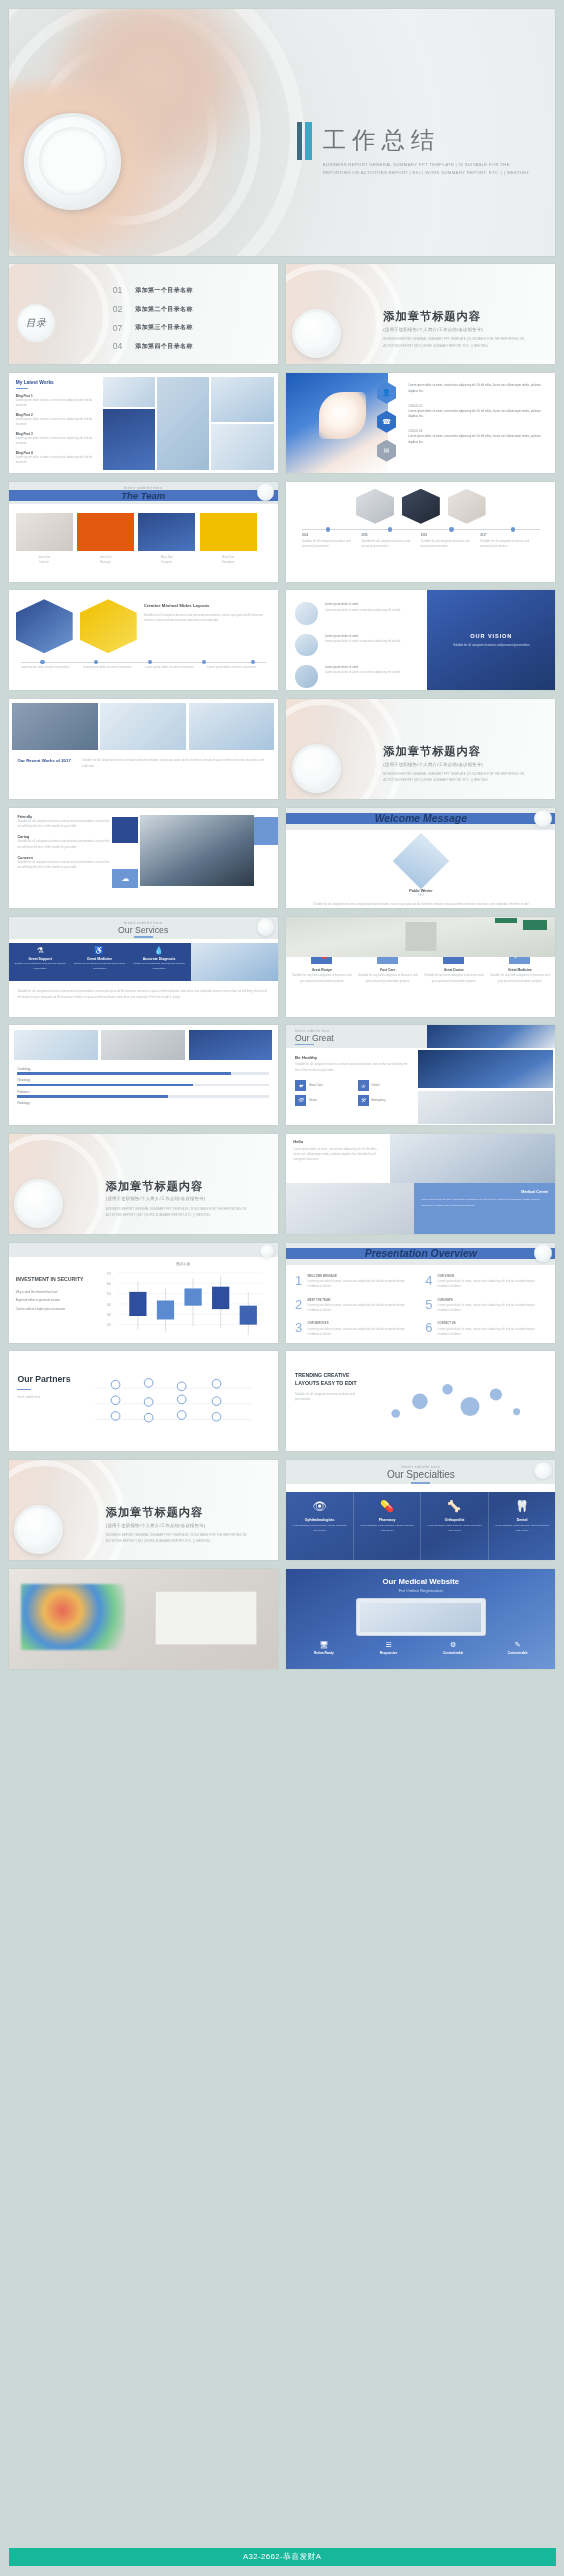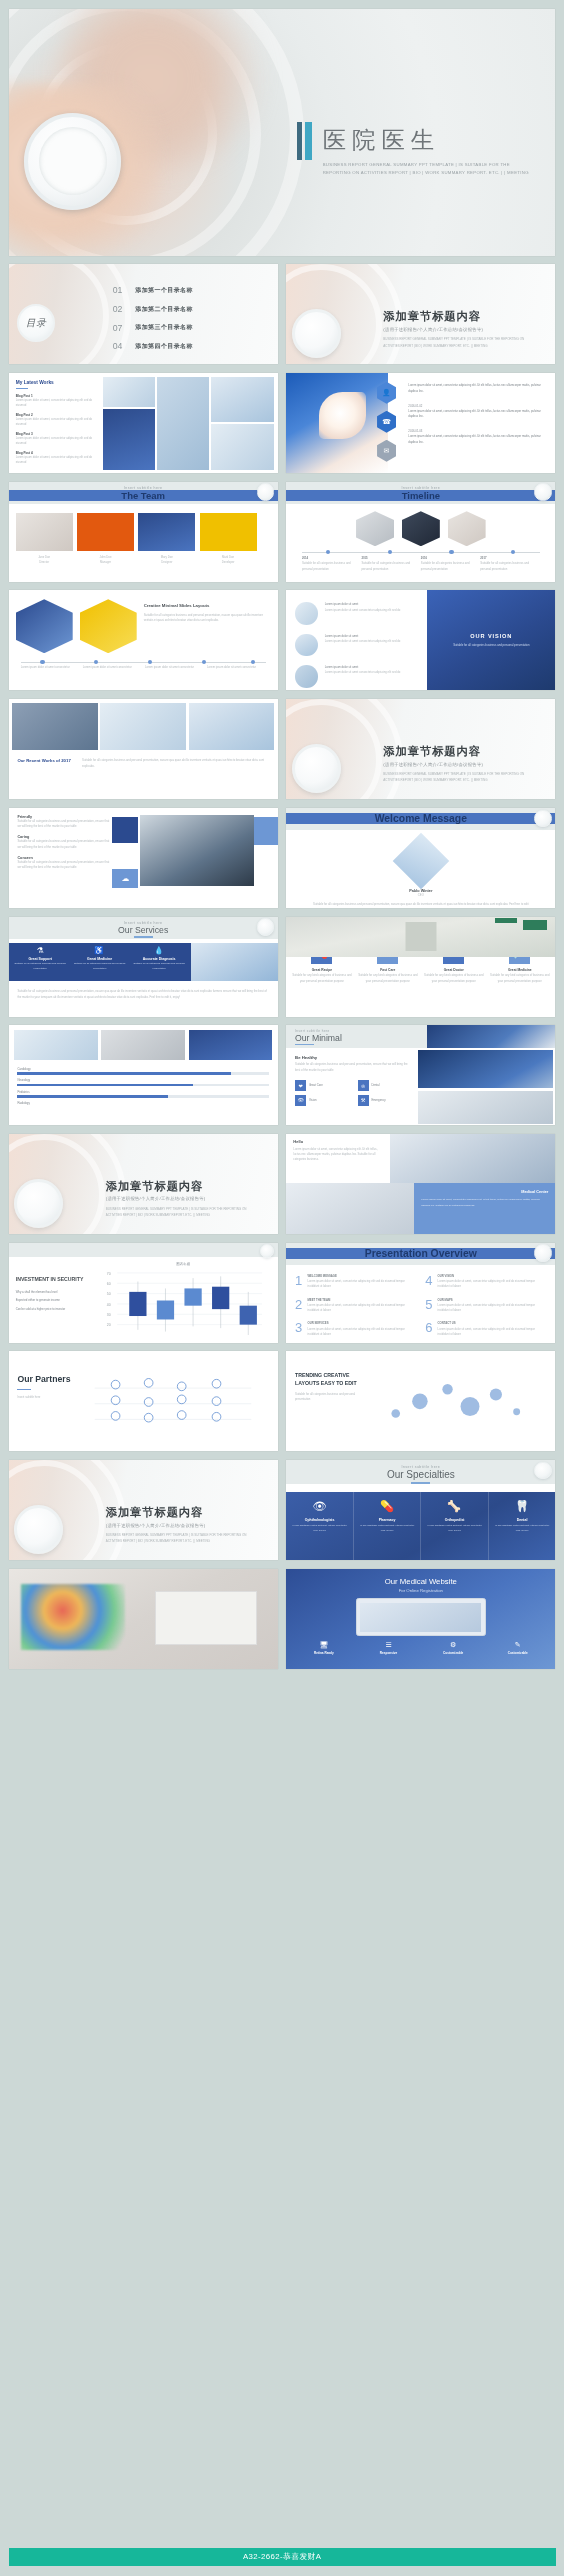--- a/index.html
+++ b/index.html
@@ -113,21 +113,21 @@
   .imgA { background:linear-gradient(135deg,#c8d9e8,#9fbcd6); }
   .imgB { background:linear-gradient(135deg,#e4edf4,#b9cfe2); }
   .imgC { background:linear-gradient(150deg,#dfe9f2,#a8c4dd); }
   .imgD { background:linear-gradient(160deg,#2c4a8a,#4a74c0); }
   .imgE { background:linear-gradient(140deg,#8d9fb5,#5d7590); }
   .imgGrey { background:linear-gradient(140deg,#dcdfe2,#b6bcc2); }
   .imgDark { background:linear-gradient(140deg,#3e4a5c,#202836); }
   .orange { background:#e2590f; }
   .yellow { background:#f0c000; }
   .pillsA { background:linear-gradient(140deg,#e8e4e0,#cfc8c2); }
-  .blue { background:#4a74c0; }
+  .blue { background:#4a74c0;font-style:italic; }
   .blue2 { background:#6d97d4; }
   .navy { background:#2b4a8f; }
 
   .flex { display:flex; }
   .col { display:flex; flex-direction:column; }
   .grow { flex:1; }
 
   
   .tl-line { height:0.9px; background:#d2d8dc; position:relative; }
   .tl-dot { width:4.3px; height:4.3px; border-radius:50%; background:#6d97d4; position:absolute; top:-1.7px; }
@@ -151,21 +151,21 @@
       <div class="rings">
         <div class="ring r1"></div>
           <div class="ring r2"></div>
           <div class="ring r3"></div>
       </div>
       <div class="face"></div>
       <div class="hand"></div>
       <div class="scope"></div>
       <div class="tbar"></div>
       <div class="tbar2"></div>
-      <h1>医院医生</h1>
+      <h1>工作总结</h1>
       <div class="desc">
         <div>BUSINESS REPORT GENERAL SUMMARY PPT TEMPLATE  | IS SUITABLE FOR THE</div>
         <div>REPORTING ON ACTIVITIES REPORT | BIO | WORK SUMMARY REPORT. ETC. | | MEETING</div>
       </div>
 
     </div>
   </div>
 
   <div class="row">
     <div class="slide half toc">
@@ -302,25 +302,20 @@
         </div>
         <div style="width:57px">
           <div class="yellow" style="height:38px"></div>
           <div class="tiny" style="margin-top:3.5px;text-align:center">Mark Doe</div>
           <div class="tiny" style="text-align:center">Developer</div>
         </div>
       </div>
     </div>
 
     <div class="slide half" style="height:100px">
-      <div class="hdrband" style="height:22.6px;padding-top:4.3px;position:relative">
-        <div class="sub">Insert subtitle here</div>
-        <div class="ttl blue" style="font-size:9.5px">Timeline</div>
-        <div class="badge sm"></div>
-      </div>
       <div class="flex" style="padding:7px 8.7px 0;gap:7.8px;justify-content:center">
         <div class="imgGrey" style="width:38px;height:35px;clip-path:polygon(50% 0%,100% 25%,100% 75%,50% 100%,0% 75%,0% 25%)"></div>
         <div class="imgDark" style="width:38px;height:35px;clip-path:polygon(50% 0%,100% 25%,100% 75%,50% 100%,0% 75%,0% 25%)"></div>
         <div class="pillsA" style="width:38px;height:35px;clip-path:polygon(50% 0%,100% 25%,100% 75%,50% 100%,0% 75%,0% 25%)"></div>
       </div>
       <div style="padding:5.2px 15.6px 0;position:relative">
         <div class="tl-line">
           <div class="tl-dot" style="left:10%"></div>
             <div class="tl-dot" style="left:36%"></div>
           <div class="tl-dot" style="left:62%"></div>
@@ -576,21 +571,21 @@
         <div>
           <div class="tiny d">Radiology</div>
 
         </div>
       </div>
     </div>
 
     <div class="slide half" style="height:100px">
       <div class="hdrband" style="height:22.6px;padding:3.5px 0 0 8.7px;position:relative">
         <div class="sub" style="text-align:left;font-size:3px">Insert subtitle here</div>
-        <div class="ttl" style="text-align:left;font-size:8.7px">Our Minimal</div>
+        <div class="ttl" style="text-align:left;font-size:8.7px">Our Great</div>
         <div class="uline" style="margin:0.9px 0 0 0"></div>
         <div style="position:absolute;right:0;top:0;width:128px;height:22.6px;background:linear-gradient(140deg,#22407a,#4f7bbd 60%,#dfe6ec)"></div>
       </div>
       <div class="flex">
         <div style="width:132px;padding:7px 8.7px">
           <div class="lbl" style="font-size:4.3px">Be Healthy</div>
           <div class="tiny" style="margin-top:2.6px">Suitable for all categories business and personal presentation, ensure that we will bring the best of the market to your table</div>
           <div class="flex" style="gap:3.5px;margin-top:7px;flex-wrap:wrap">
             <div style="width:59px;display:flex;gap:2.6px;align-items:center">
               <div class="blue" style="width:11.3px;height:11.3px;display:flex;align-items:center;justify-content:center;color:#fff;font-size:5.2px">❤</div>
@@ -866,21 +861,21 @@
   </div>
 
   <div class="row">
     <div class="slide half" style="height:100px;background:linear-gradient(150deg,#e9e6e2 0%,#d7d3cf 50%,#cfcac6 100%);position:relative">
       <div style="position:absolute;left:12px;top:15.6px;width:104px;height:66px;background:radial-gradient(circle at 40% 40%,#e85b4a 0%,#f0b44c 25%,#3f8ad8 50%,#6ec98a 70%,rgba(200,200,200,0) 92%);filter:blur(0.9px);opacity:.9"></div>
       <div style="position:absolute;right:21px;top:22.6px;width:102px;height:54px;background:#f2f2ef;border:0.9px solid #ddd"></div>
     </div>
 
     <div class="slide half" style="height:100px;background:linear-gradient(150deg,#2d4d95,#4a74c0 55%,#6d97d4)">
       <div style="padding:8.7px 0 0;text-align:center">
-        <div style="color:#fff;font-size:7.8px;font-weight:400">Our Medical Website</div>
+        <div style="color:#fff;font-size:7.8px;font-weight:700">Our Medical Website</div>
         <div style="color:#cfdcf2;font-size:4.3px;margin-top:1.7px">For Online Registration</div>
       </div>
       <div style="margin:5.2px auto 0;width:130px;height:38px;background:#e6ecf3;border:1.7px solid #cfd8e2;border-radius:2.6px;position:relative">
         <div style="position:absolute;inset:3.5px;background:linear-gradient(150deg,#dfe8f1,#b6c9de)"></div>
       </div>
       <div class="flex" style="padding:5.2px 7px 0;gap:3.5px">
         <div style="flex:1;text-align:center">
           <div style="color:#fff;font-size:7px">🖥</div>
           <div style="color:#fff;font-size:3.1px;font-weight:700;margin-top:1.7px">Retina Ready</div>
         </div>

